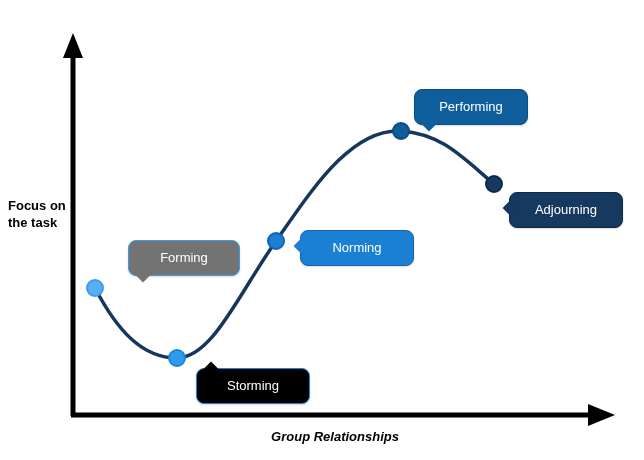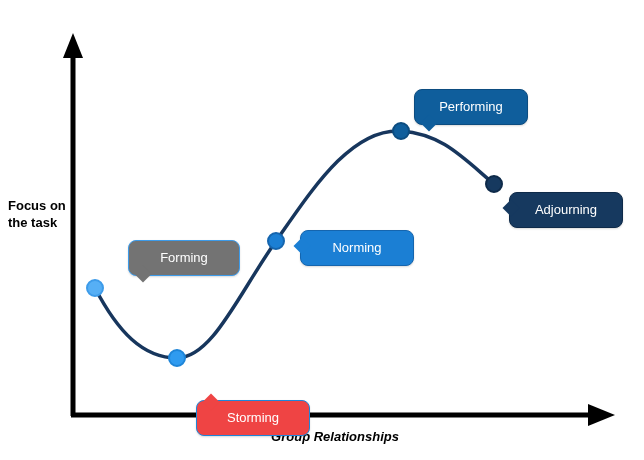--- a/index.html
+++ b/index.html
@@ -90,21 +90,21 @@
     <circle cx="276" cy="241" r="8" stroke-width="2" fill="#1B7FD4" stroke="#1565AE"></circle>
     <circle cx="401" cy="131" r="8" stroke-width="2" fill="#0F5E9C" stroke="#0C4C80"></circle>
     <circle cx="494" cy="184" r="8" stroke-width="2" fill="#16395F" stroke="#0E2A49"></circle>
   </svg>
 
   <div class="stage-label" style="left: 112px; top: 240px; width: 112px; background-color: #737373; border-color: rgb(61, 155, 233); margin-left: 16px;">
     <span>Forming</span>
     <span class="tail tail-bottom-left"></span>
   </div>
 
-  <div class="stage-label" style="left: 196px; top: 368px; width: 114px; background-color: #ef4444; border-color: rgb(30, 133, 216); margin-top: 32px;">
+  <div class="stage-label" style="left: 196px; top: 368px; width: 114px; background-color: #000000; border-color: rgb(30, 133, 216);">
     <span>Storming</span>
     <span class="tail tail-top-left"></span>
   </div>
 
   <div class="stage-label" style="left: 300px; top: 230px; width: 114px; background-color: rgb(27, 127, 212); border-color: rgb(21, 101, 174);">
     <span>Norming</span>
     <span class="tail tail-left-top"></span>
   </div>
 
   <div class="stage-label" style="left: 414px; top: 89px; width: 114px; background-color: rgb(15, 94, 156); border-color: rgb(12, 76, 128);">

